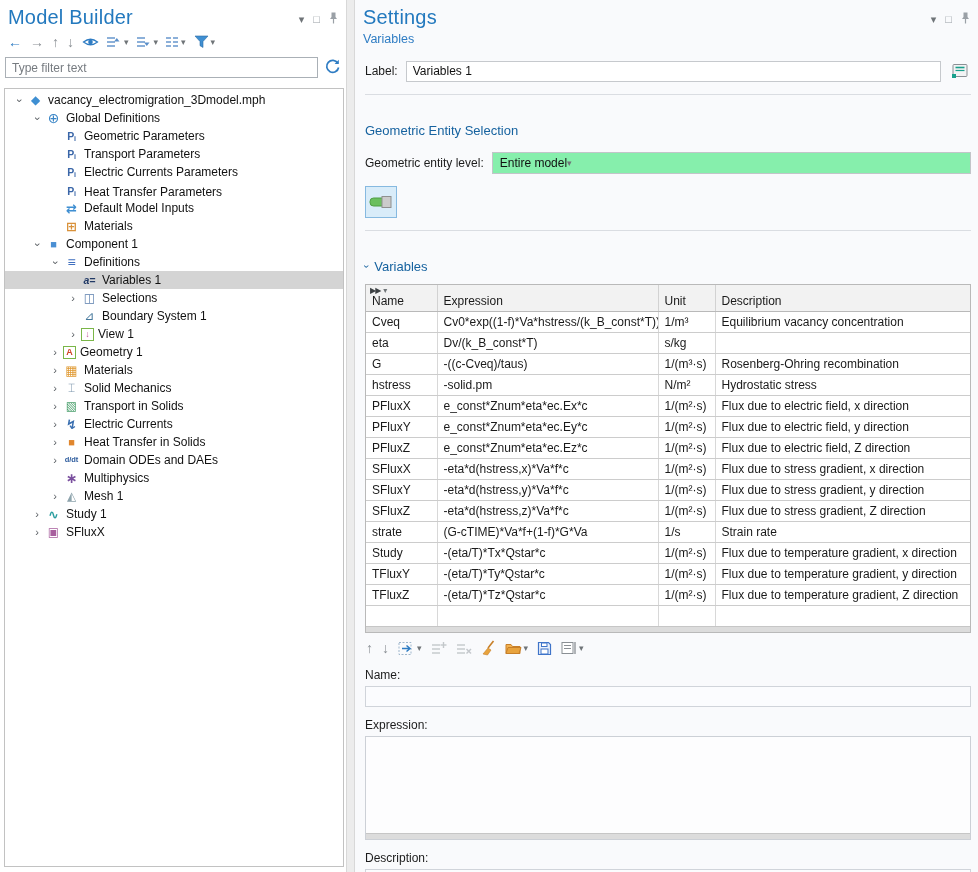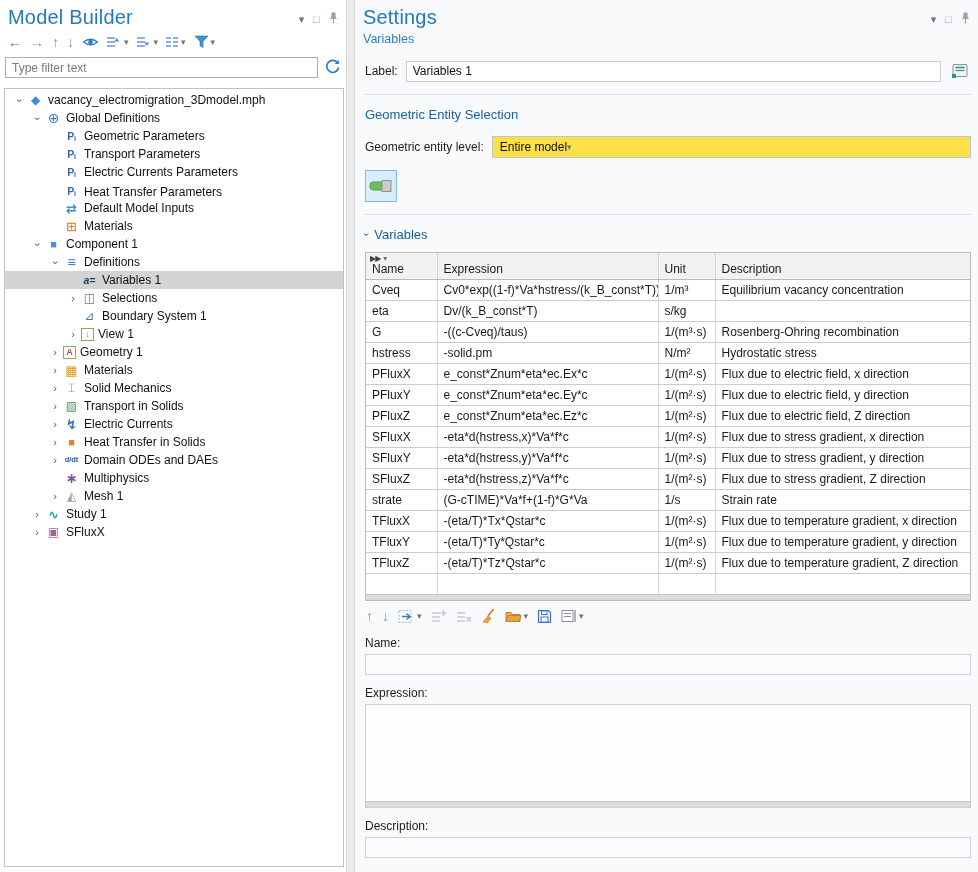--- a/index.html
+++ b/index.html
@@ -61,24 +61,24 @@
   .ic-results::before { content:"▣"; color:#a85f9e; font-size:12px; }
 
   
   .settings-panel { flex:1; background:#f9fafc; position:relative; height:872px; }
   .sp-inner { padding:0 7px 0 10px; }
   .field-row { display:flex; align-items:center; gap:8px; margin-top:14px; }
   .field-label { color:#1c1c1c; font-size:12px; flex:none;text-align:right; }
   .text-input { height:21px; border:1px solid #c6c9cd; background:#fff; padding:0 6px; font-size:12px; color:#111; font-family:inherit; flex:1; }
   .icon-btn { width:22px; height:22px; display:inline-flex; align-items:center; justify-content:center; flex:none; }
   .hsep { border:none; border-top:1px solid #dadde2; margin:12px 0 0 0; }
-  .sec-head { color:#16629f; font-size:13px; margin-top:12px; }
+  .sec-head { color:#16629f; font-size:13px; margin-top:28px; }
   .sec-head.collapsible { display:flex; align-items:center; gap:6px; }
   .sec-chev { color:#16629f; font-size:10px; transform:rotate(90deg); display:inline-block; }
-  .select { height:22px; border:1px solid #c2c5c9; background:#fde047; display:flex; align-items:center; justify-content:flex-start; padding:0 7px; flex:1; }
+  .select { height:22px; border:1px solid #c2c5c9; background:#86efac; display:flex; align-items:center; justify-content:flex-start; padding:0 7px; flex:1; }
   .select .val { font-size:12px; color:#111; }
   .toggle-btn { width:32px; height:32px; margin-top:12px; background:#d9ecf9; border:1px solid #86b9e0; display:flex; align-items:center; justify-content:center; }
 
   
   .var-table-wrap { margin-top:10px; border:1px solid #b9b9b9; background:#fff; }
   table.var-table { border-collapse:collapse; width:100%; table-layout:fixed; }
   .var-table th { background:#f2f2f2; border-right:1px solid #d2d2d2; border-bottom:1px solid #b9b9b9; height:26px; text-align:left; vertical-align:bottom; font-weight:400; font-size:12px; padding:1px 6px 3px 6px; position:relative; }
   .var-table th:last-child { border-right:none;margin-left:17px; }
   .th-icons { position:absolute; left:4px; top:1px; display:flex; gap:3px; align-items:center; color:#3c4043; }
   .th-icons .pp { font-size:8px; letter-spacing:-1px; }
@@ -456,21 +456,21 @@
                 <td>1/(m²·s)</td>
                 <td>Flux due to stress gradient, Z direction</td>
               </tr>
               <tr>
                 <td>strate</td>
                 <td>(G-cTIME)*Va*f+(1-f)*G*Va</td>
                 <td>1/s</td>
                 <td>Strain rate</td>
               </tr>
               <tr>
-                <td>TFluxX</td>
+                <td>Study</td>
                 <td>-(eta/T)*Tx*Qstar*c</td>
                 <td>1/(m²·s)</td>
                 <td>Flux due to temperature gradient, x direction</td>
               </tr>
               <tr>
                 <td>TFluxY</td>
                 <td>-(eta/T)*Ty*Qstar*c</td>
                 <td>1/(m²·s)</td>
                 <td>Flux due to temperature gradient, y direction</td>
               </tr>

